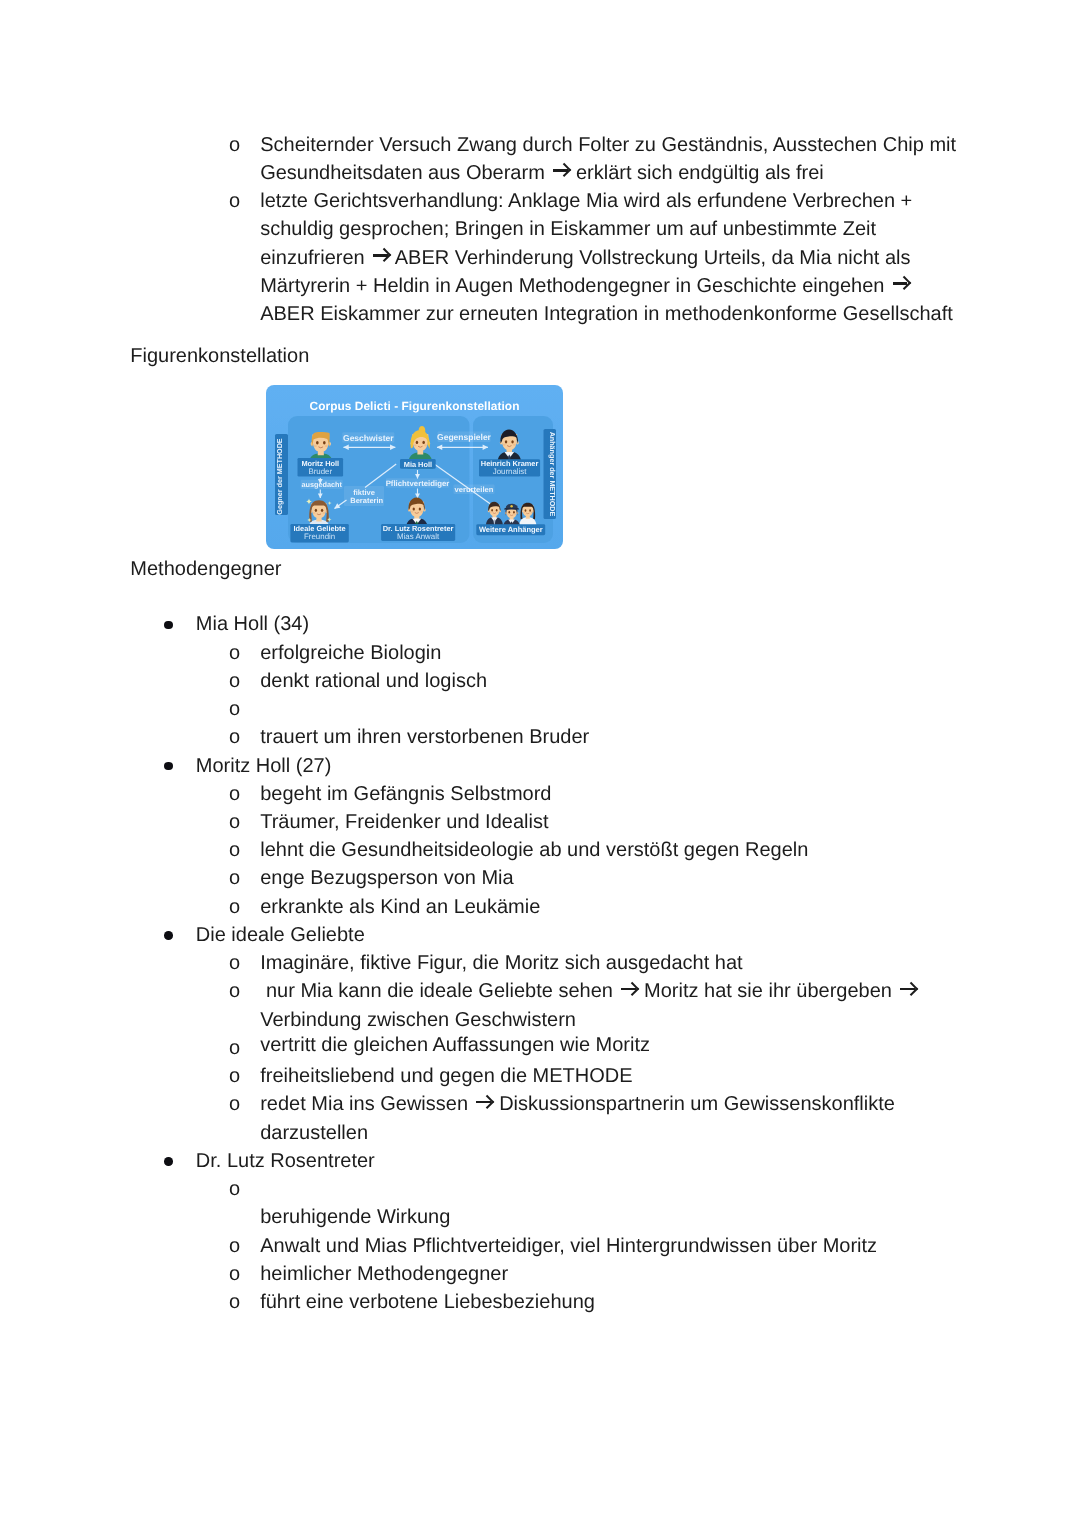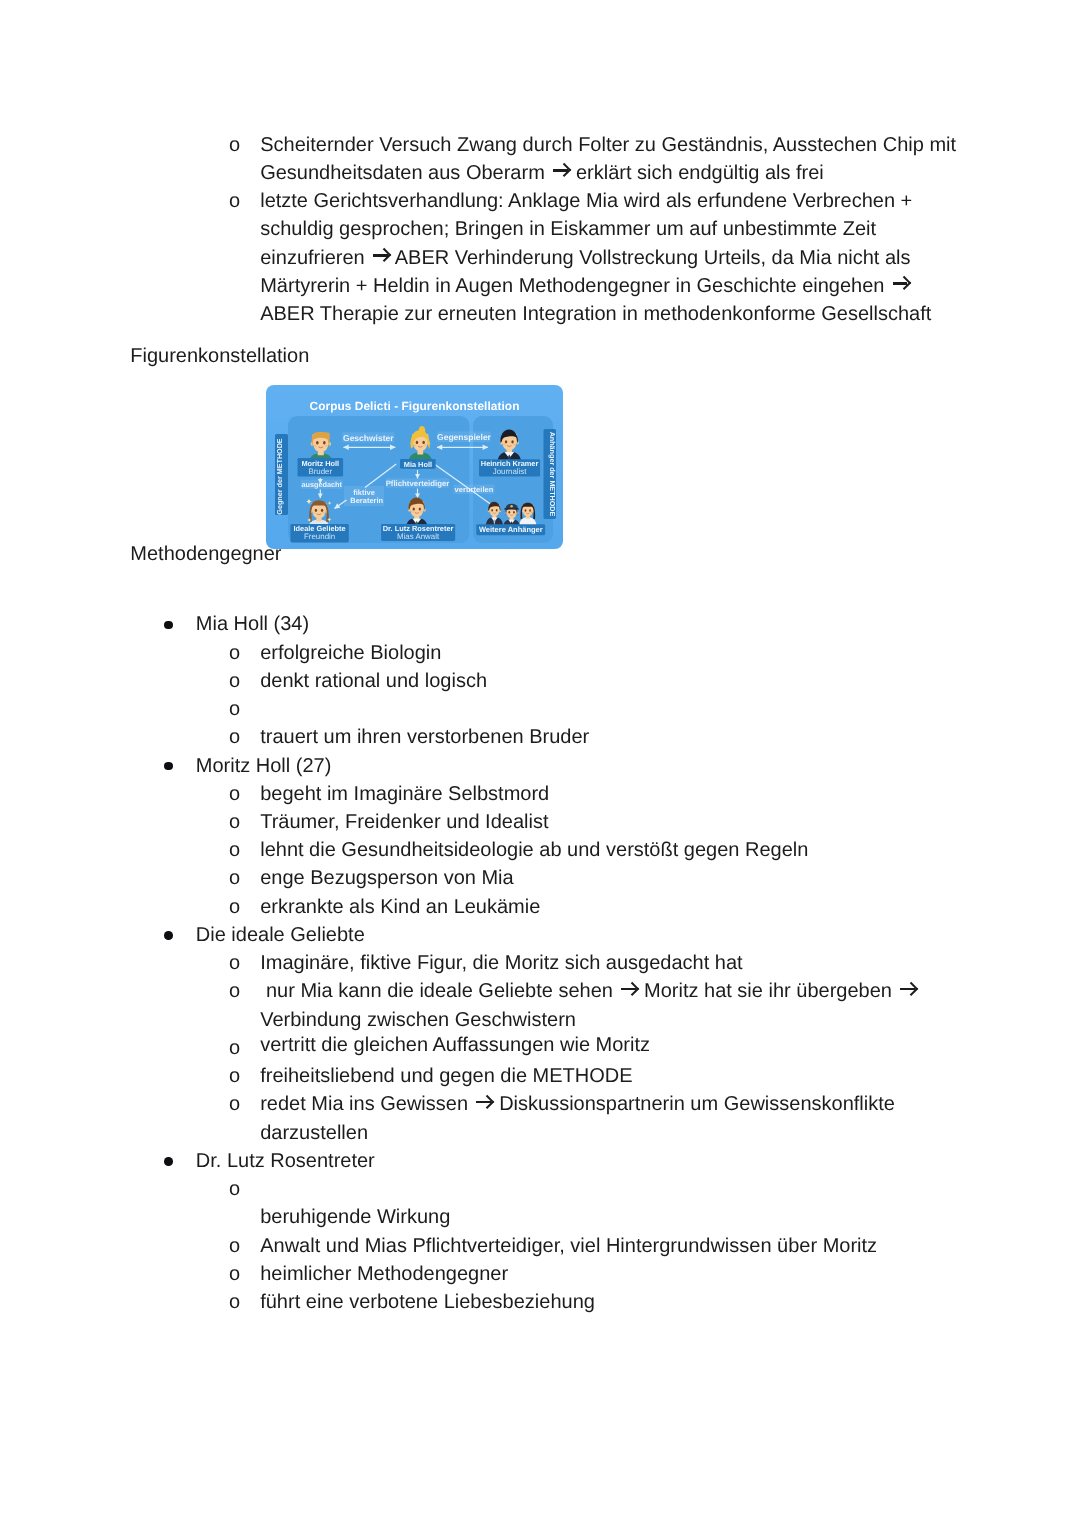--- a/index.html
+++ b/index.html
@@ -48,29 +48,29 @@
   <span class="bullet-dot" title="" style="left:164.0px;top:620.6px;" aria-label="•"></span>
   <span class="bullet-dot" title="" style="left:164.0px;top:761.8px;" aria-label="•"></span>
   <span class="bullet-dot" title="" style="left:164.0px;top:931.2px;" aria-label="•"></span>
   <span class="bullet-dot" title="" style="left:164.0px;top:1157.2px;" aria-label="•"></span>
   <div class="tl" style="left:260.2px;top:130.71px;">Scheiternder Versuch Zwang durch Folter zu Geständnis, Ausstechen Chip mit</div>
   <div class="tl" style="left:260.2px;top:158.95px;text-align:center;">Gesundheitsdaten aus Oberarm <span class="arw">→</span> erklärt sich endgültig als frei</div>
   <div class="tl" style="left:260.2px;top:187.19px;">letzte Gerichtsverhandlung: Anklage Mia wird als erfundene Verbrechen +</div>
   <div class="tl" style="left:260.2px;top:215.43px;">schuldig gesprochen; Bringen in Eiskammer um auf unbestimmte Zeit</div>
   <div class="tl" style="left:260.2px;top:243.67px;">einzufrieren <span class="arw">→</span> ABER Verhinderung Vollstreckung Urteils, da Mia nicht als</div>
   <div class="tl" style="left:260.2px;top:271.91px;">Märtyrerin + Heldin in Augen Methodengegner in Geschichte eingehen <span class="arw">→</span></div>
-  <div class="tl" style="left:260.2px;top:300.15px;">ABER Therapie zur erneuten Integration in methodenkonforme Gesellschaft</div>
+  <div class="tl" style="left:260.2px;top:300.15px;">ABER Eiskammer zur erneuten Integration in methodenkonforme Gesellschaft</div>
   <div class="tl" style="left:130.3px;top:341.51px;">Figurenkonstellation</div>
-  <div class="tl" style="left:130.3px;top:540px;">Methodengegner</div>
+  <div class="tl" style="left:130.3px;top:555px;">Methodengegner</div>
   <div class="tl" style="left:195.8px;top:610.30px;">Mia Holl (34)</div>
   <div class="tl" style="left:260.2px;top:638.54px;">erfolgreiche Biologin</div>
   <div class="tl" style="left:260.2px;top:666.78px;">denkt rational und logisch</div>
   <div class="tl" style="left:260.2px;top:723.26px;">trauert um ihren verstorbenen Bruder</div>
   <div class="tl" style="left:195.8px;top:751.50px;text-align:center;">Moritz Holl (27)</div>
-  <div class="tl" style="left:260.2px;top:779.75px;">begeht im Imaginäre Selbstmord</div>
+  <div class="tl" style="left:260.2px;top:779.75px;">begeht im Gefängnis Selbstmord</div>
   <div class="tl" style="left:260.2px;top:807.99px;">Träumer, Freidenker und Idealist</div>
   <div class="tl" style="left:260.2px;top:836.23px;">lehnt die Gesundheitsideologie ab und verstößt gegen Regeln</div>
   <div class="tl" style="left:260.2px;top:864.47px;">enge Bezugsperson von Mia</div>
   <div class="tl" style="left:260.2px;top:892.71px;">erkrankte als Kind an Leukämie</div>
   <div class="tl" style="left:195.8px;top:920.95px;">Die ideale Geliebte</div>
   <div class="tl" style="left:260.2px;top:949.19px;">Imaginäre, fiktive Figur, die Moritz sich ausgedacht hat</div>
   <div class="tl" style="left:266px;top:977.43px;">nur Mia kann die ideale Geliebte sehen <span class="arw">→</span> Moritz hat sie ihr übergeben <span class="arw">→</span></div>
   <div class="tl" style="left:260.2px;top:1005.67px;">Verbindung zwischen Geschwistern</div>
   <div class="tl" style="left:260.2px;top:1031px;">vertritt die gleichen Auffassungen wie Moritz</div>
   <div class="tl" style="left:260.2px;top:1062.14px;">freiheitsliebend und gegen die METHODE</div>

